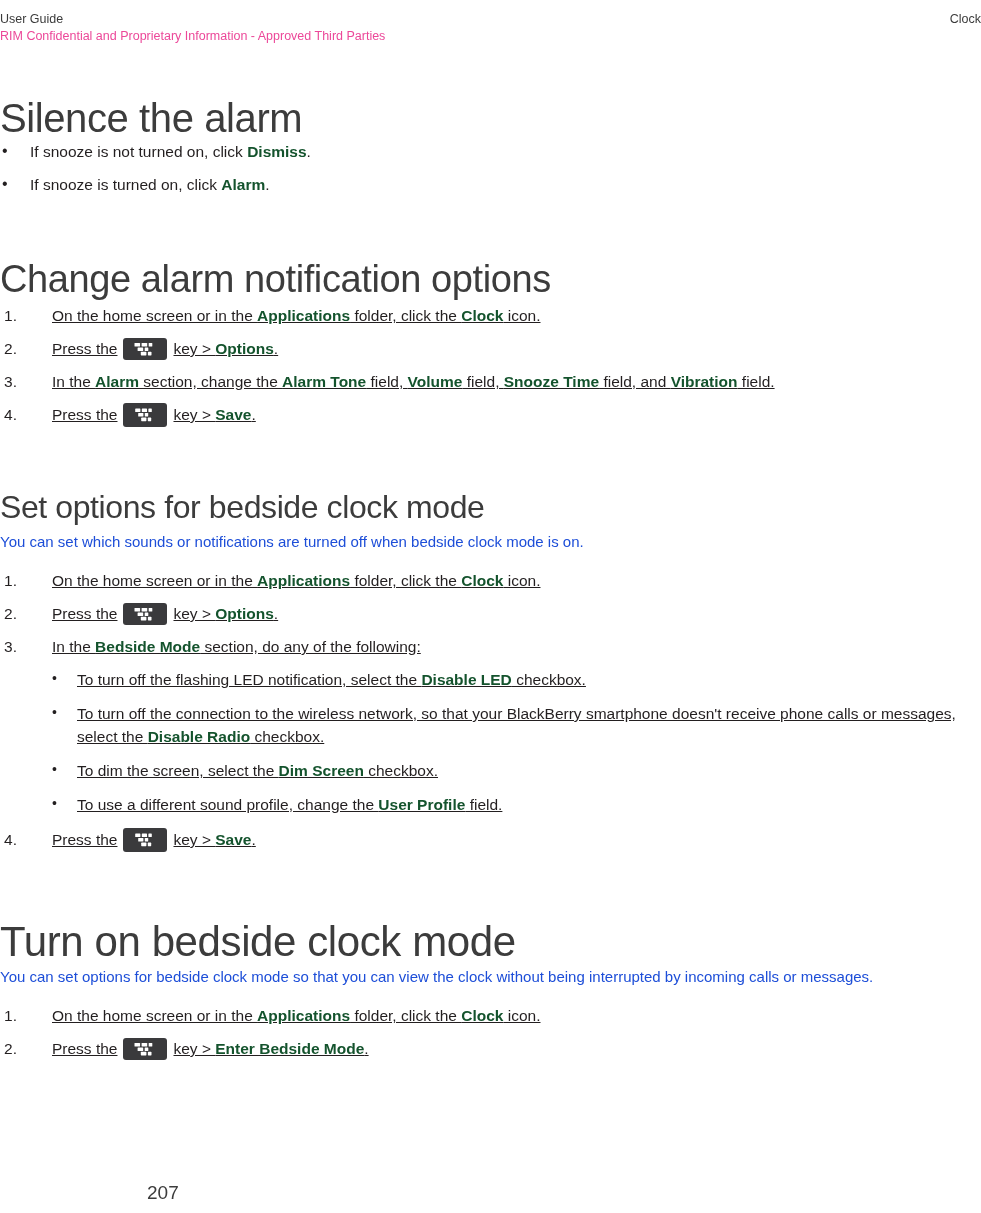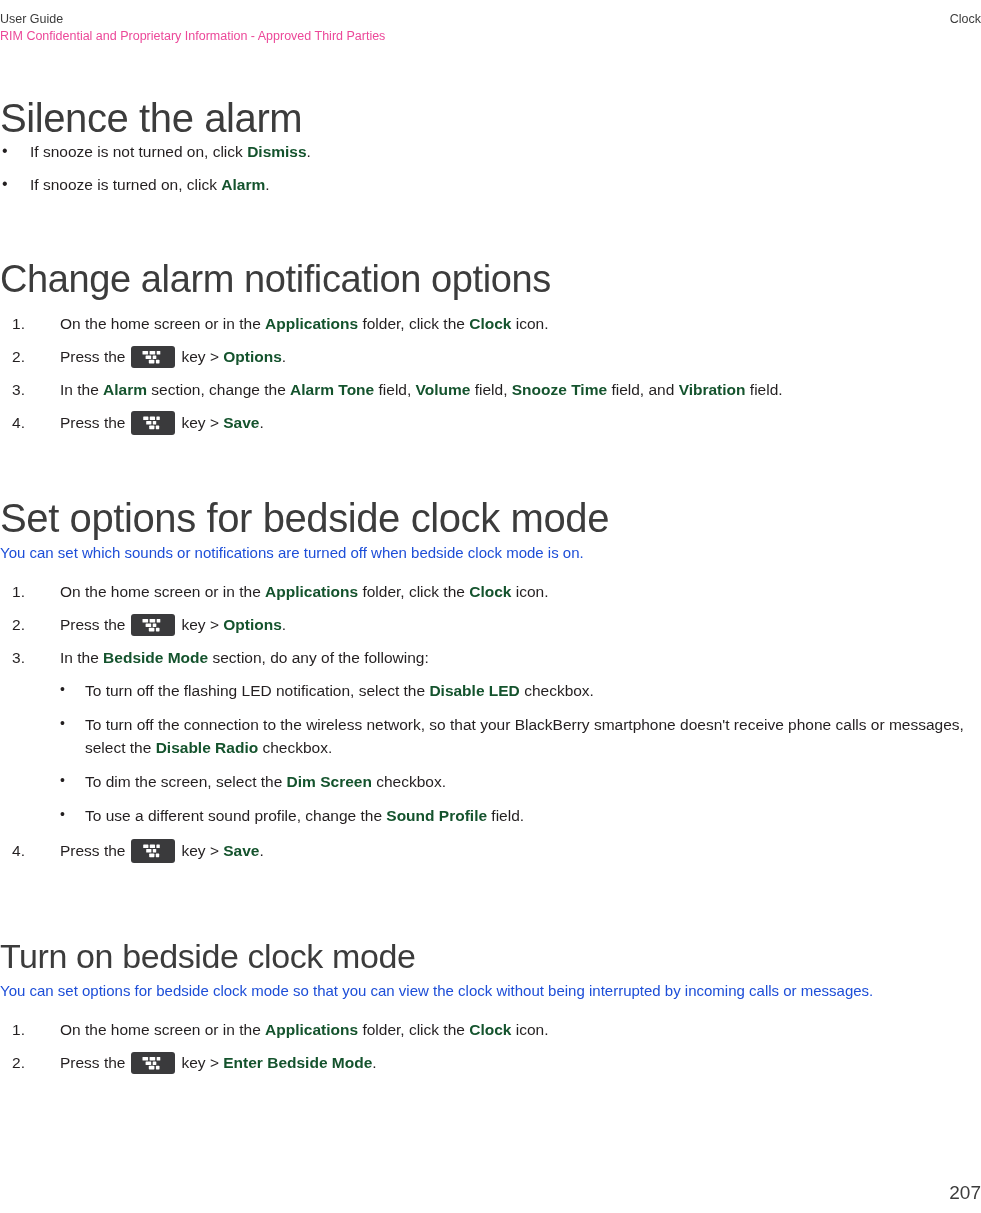--- a/index.html
+++ b/index.html
@@ -48,22 +48,22 @@
   }
 
   h1.section-title {
     font-weight: 400;
     color: #3c3c3c;
     margin: 0;
     letter-spacing: -0.4px;
   }
   .t-silence   { font-size: 40px; line-height: 46px; margin-bottom: 22px; }
   .t-change    { font-size: 38px; line-height: 44px; margin: 0 0 22px 0; }
-  .t-setopt    { font-size: 40px; line-height: 44px; margin: 0 0 16px 0; }
-  .t-turnon    { font-size: 34px; line-height: 44px; margin: 0 0 18px 0; }
+  .t-setopt    { font-size: 32px; line-height: 44px; margin: 0 0 16px 0; }
+  .t-turnon    { font-size: 42px; line-height: 44px; margin: 0 0 18px 0; }
 
   p.intro {
     font-size: 15px;
     line-height: 25px;
     color: #1d4ed8;
     margin: 0 0 16px 0;
   }
 
   
   ul.bullets {
@@ -84,23 +84,24 @@
     position: absolute;
     left: 2px;
     top: -1px;
     font-size: 16px;
     color: #231f20;
   }
 
   
   ol.steps {
     list-style: none;
-    margin: 12px;
+    margin: 4px;
     padding: 0;
     counter-reset: stepcounter;
+    text-decoration: underline;
   }
   ol.steps > li {
     position: relative;
     padding-left: 48px;
     font-size: 15.5px;
     line-height: 22px;
     margin-bottom: 9px;
     color: #231f20;
     counter-increment: stepcounter;
   }
@@ -159,21 +160,21 @@
   .gap-2 { height: 50px; }
   .gap-3 { height: 48px; }
   .gap-4 { height: 58px; }
 
   
   .page-footer {
     position: absolute;
     bottom: 8px;
     right: 0;
     width: 834px;
-    text-align: right;
+    text-align: left;
     margin-top: 41px;
   }
   .page-num {
     font-size: 19px;
     color: #3c3c3c;
     line-height: 24px;
   }
 </style>
 </head>
 <body>
@@ -255,21 +256,21 @@
               <rect x="24.9" y="13.8" width="3.6" height="3.6" rx="0.6"></rect>
             </g>
           </svg></span><span>key &gt; </span><b>Options</b><span>.</span>
     </li>
     <li>
       <span>In the </span><b>Bedside Mode</b><span> section, do any of the following:</span>
       <ul class="subbullets">
         <li><span>To turn off the flashing LED notification, select the </span><b>Disable LED</b><span> checkbox.</span></li>
         <li><span>To turn off the connection to the wireless network, so that your BlackBerry smartphone doesn't receive phone calls or messages, select the </span><b>Disable Radio</b><span> checkbox.</span></li>
         <li><span>To dim the screen, select the </span><b>Dim Screen</b><span> checkbox.</span></li>
-        <li><span>To use a different sound profile, change the </span><b>Sound Profile</b><span> field.</span></li>
+        <li><span>To use a different sound profile, change the </span><b>User Profile</b><span> field.</span></li>
       </ul>
     </li>
     <li class="with-key">
       <span>Press the</span><span class="bb-key tall"><svg width="44" height="24" viewBox="0 0 44 24">
             <g fill="#ffffff">
               <rect x="12.2" y="5.4" width="5.2" height="3.6" rx="0.6"></rect>
               <rect x="18.8" y="5.4" width="5.2" height="3.6" rx="0.6"></rect>
               <rect x="25.4" y="5.4" width="3.4" height="3.6" rx="0.6"></rect>
               <rect x="15.2" y="10.0" width="5.2" height="3.6" rx="0.6"></rect>
               <rect x="21.8" y="10.0" width="3.4" height="3.6" rx="0.6"></rect>

